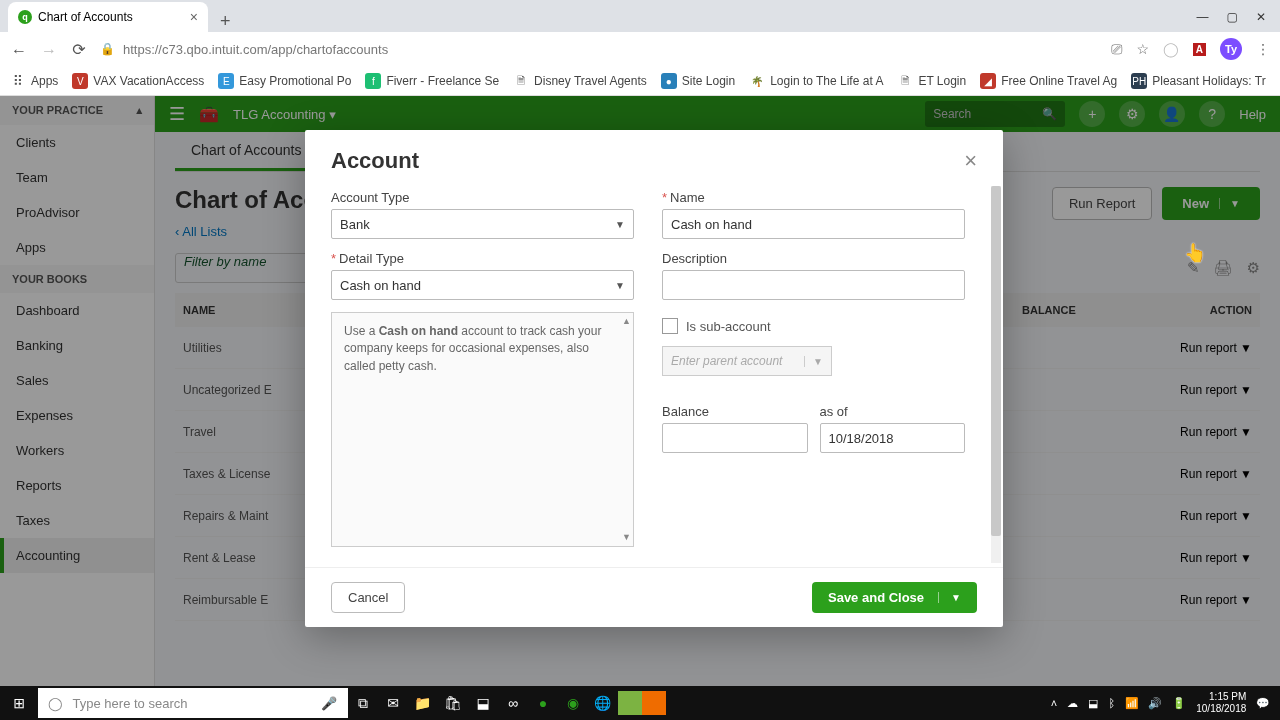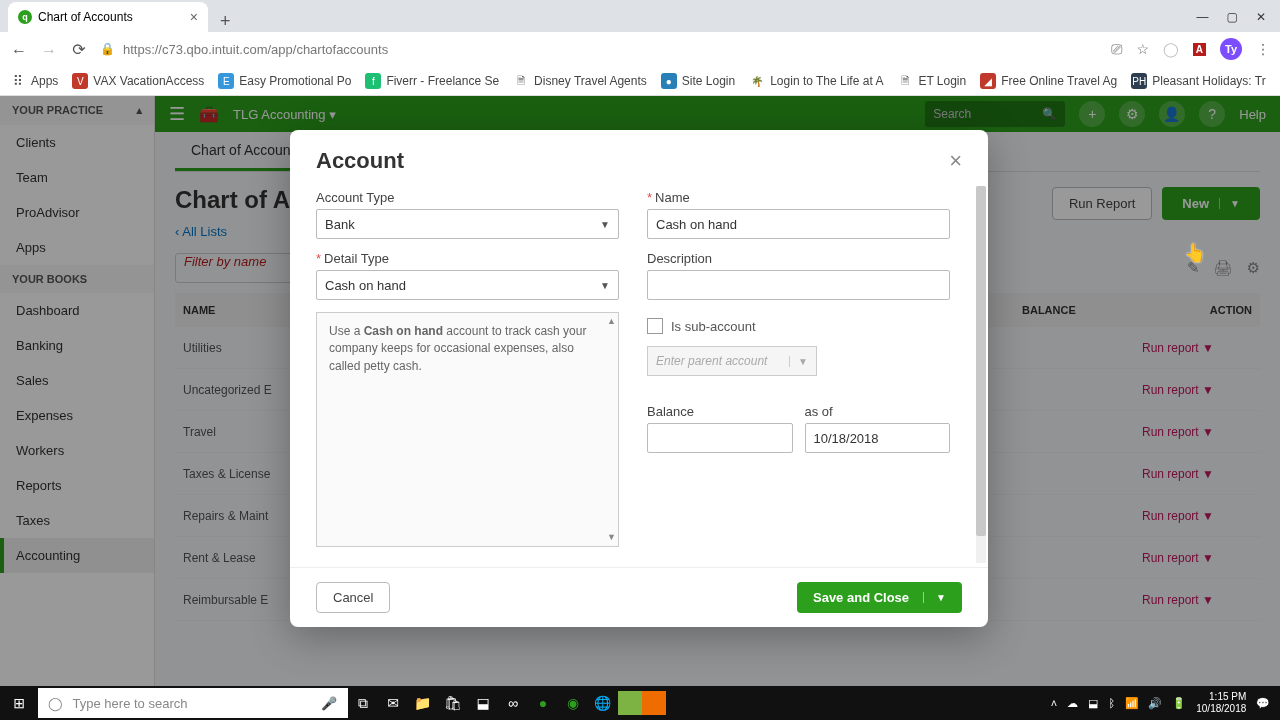--- a/index.html
+++ b/index.html
@@ -45,37 +45,37 @@
 .tab-header .atab { padding: 10px 16px; font-size: 14px; border-bottom: 3px solid #2ca01c; color: #333; font-weight: 500; }
 .page-title-row { display: flex; align-items: baseline; margin-top: 14px; }
 .page-title { font-size: 24px; font-weight: 600; color: #333; }
 .page-actions { margin-left: auto; display: flex; gap: 10px; }
 .btn-outline { padding: 8px 16px; border: 1px solid #bbb; border-radius: 4px; font-size: 13px; color: #444; background:#fff; }
 .btn-primary { padding: 8px 20px; background: #2ca01c; color: #fff; border-radius: 4px; font-size: 13px; font-weight: 600; display:flex;align-items:center;gap:10px; }
 .btn-primary .arrow { border-left:1px solid rgba(255,255,255,0.5); padding-left:10px; font-size:10px; }
 .all-lists { color: #0077c5; font-size: 13px; margin-top: 4px; }
 
 .filter-row { margin-top: 14px; display: flex; align-items: center; }
-.filter-input { width: 200px; height: 30px; border: 1px solid #ccc; border-radius: 3px; padding: 0 8px; font-size: 13px; color:#b91c1c; font-style:italic; }
+.filter-input { width: 200px; height: 30px; border: 1px solid #ccc; border-radius: 3px; padding: 0 8px; font-size: 13px; color:#14532d; font-style:italic; }
 .table-icons { margin-left: auto; display:flex; gap:14px; color:#888; font-size:15px; }
 
 .table { margin-top: 10px; width: 100%; font-size: 12px; color: #555; }
 .table .thead { display: flex; background: #eee; height: 34px; align-items: center; padding: 0 8px; font-size: 11px; font-weight: bold; color:#333;}
 .table .thead .col-name { flex: 1; }
 .table .thead .col-bal { width: 120px; }
 .table .thead .col-act { width: 110px; text-align: right; }
 .table .trow { display: flex; height: 42px; align-items: center; border-bottom: 1px solid #eee; padding: 0 8px; }
 .table .trow .col-name { flex: 1; }
-.table .trow .col-act { width: 110px; text-align: left; color: #be185d; font-size: 12px; }
+.table .trow .col-act { width: 110px; text-align: right; color: #000000; font-size: 12px; }
 
 
 .dim { position: absolute; top: 96px; left: 0; right: 0; bottom: 34px; background: rgba(0,0,0,0.4); }
 
 
-.modal { position: absolute; top: 130px; left: 290px; width: 698px; background: #fff; border-radius: 8px; box-shadow: 0 10px 40px rgba(0,0,0,0.3); }
+.modal { position: absolute; top: 130px; left: 305px; width: 698px; background: #fff; border-radius: 2px; box-shadow: 0 10px 40px rgba(0,0,0,0.3); }
 .modal-head { padding: 18px 26px 8px; display: flex; align-items: center; }
 .modal-head h2 { font-size: 22px; font-weight: 600; color: #333; }
 .modal-head .close-x { margin-left: auto; font-size: 22px; color: #888; font-weight: 300; }
 .modal-body { padding: 8px 26px 20px; display: flex; gap: 28px; position: relative; }
 .modal-scroll-track { position:absolute; right:2px; top:4px; bottom:4px; width:10px; background:#f0f0f0; }
 .modal-scroll-thumb { position:absolute; right:2px; top:4px; width:10px; height:350px; background:#c8c8c8; border-radius:2px; }
 .modal-col { flex: 1; display: flex; flex-direction: column; gap: 12px; }
 .field label { font-size: 13px; color: #444; display:block; margin-bottom: 4px; }
 .req { color: #d9534f; margin-right: 3px; }
 .select, .input { width: 100%; height: 30px; border: 1px solid #bbb; border-radius: 2px; padding: 0 8px; font-size: 13px; color: #333; background:#fff; display:flex;align-items:center; }

